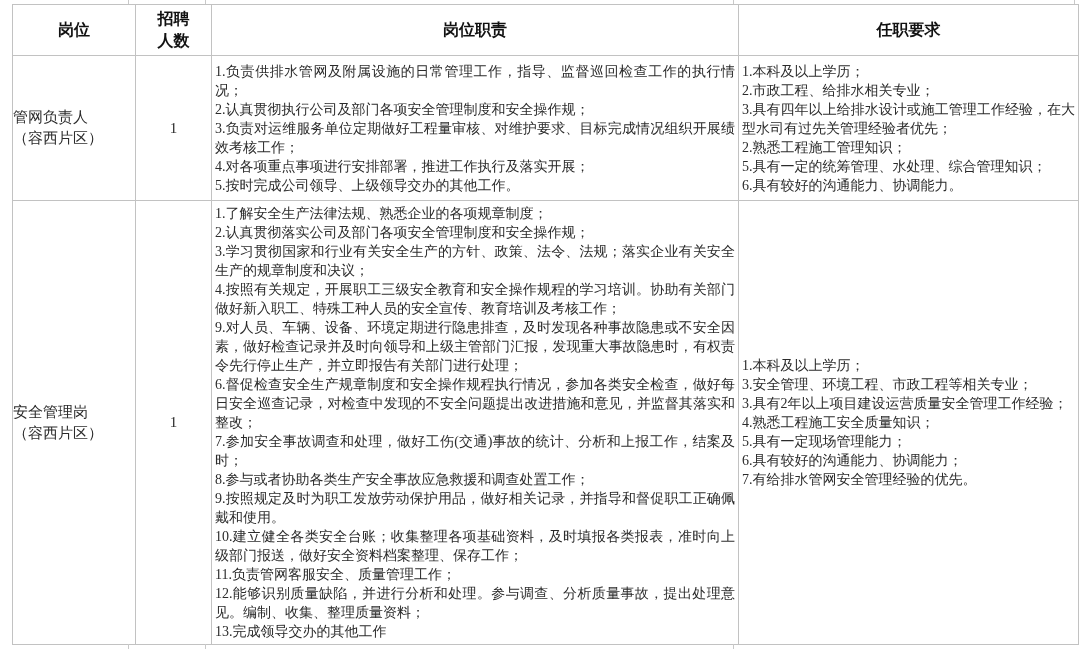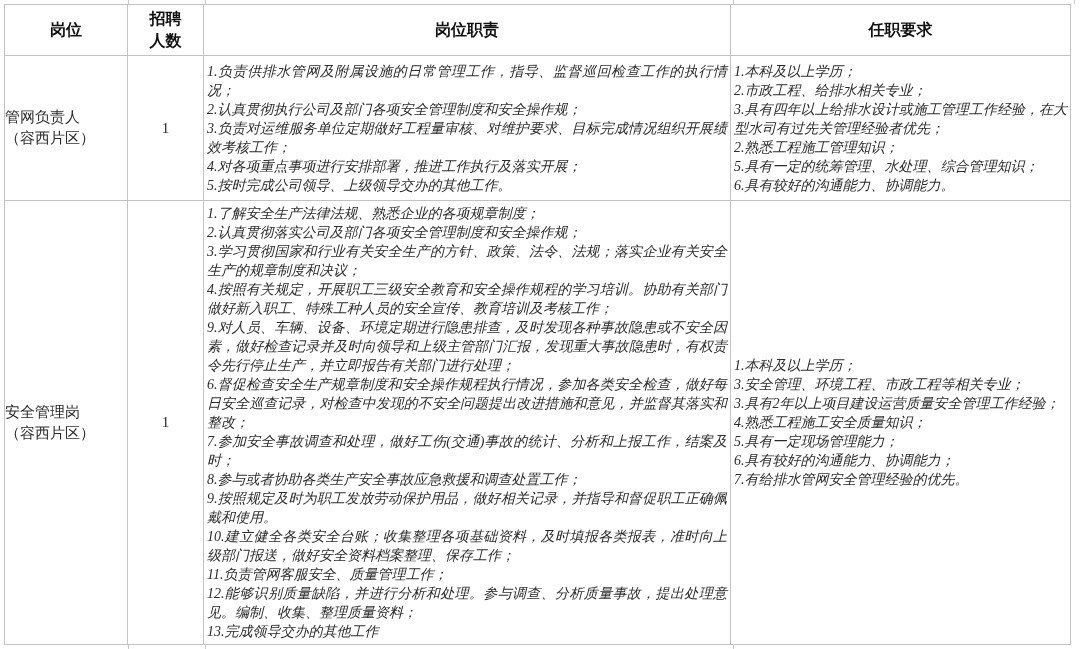--- a/index.html
+++ b/index.html
@@ -5,21 +5,21 @@
   html, body { margin: 0; padding: 0; }
   body {
     width: 1080px; height: 649px;
     position: relative;
     background: #ffffff;
     overflow: hidden;
     font-family: "Liberation Serif", "DejaVu Serif", serif;
     color: #242424;
   }
   .jobs-table {
-    position: absolute; left: 4px; top: 4px;
+    position: absolute; left: 12px; top: 4px;
     border-collapse: collapse;
     table-layout: fixed;
   }
   .jobs-table th, .jobs-table td {
     border: 1px solid #c2c2c2;
     vertical-align: middle;
     padding: 0;
     background: #ffffff;
   }
   .jobs-table th {
@@ -30,21 +30,21 @@
   tr.row-job-1 { height: 145px; }
   tr.row-job-2 { height: 444px; }
   td.cell-position {
     font-size: 15px; line-height: 21px;
     white-space: pre-line; color: #2b2b2b;
   }
   td.cell-count { text-align: center; font-size: 15px; color: #2b2b2b; }
   td.cell-text { padding: 1px 3px; }
   .cell-text .item {
     font-size: 14px; line-height: 19px;
-    text-align: justify; color: #2b2b2b; font-style: italic;
+    text-align: justify; color: #2b2b2b;
   }
   .vstub { position: absolute; width: 1px; background: #c9c9c9; }
   .vstub.top { top: 0; height: 4px; }
   .vstub.bottom { top: 644px; height: 5px; }
 </style>
 </head>
 <body>
 
 <div class="vstub top" style="left:128px"></div>
 <div class="vstub top" style="left:205px"></div>

